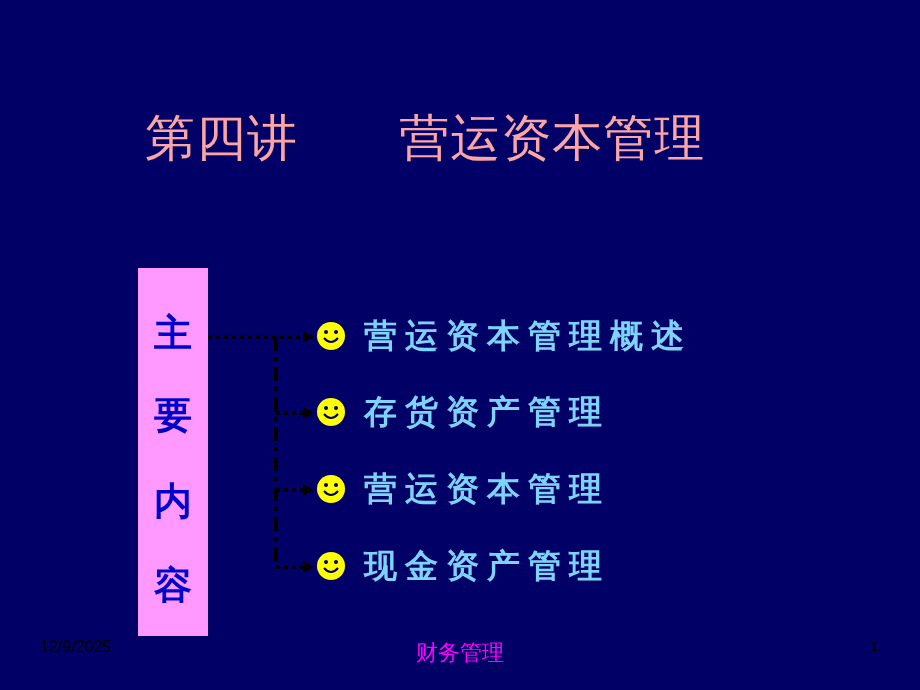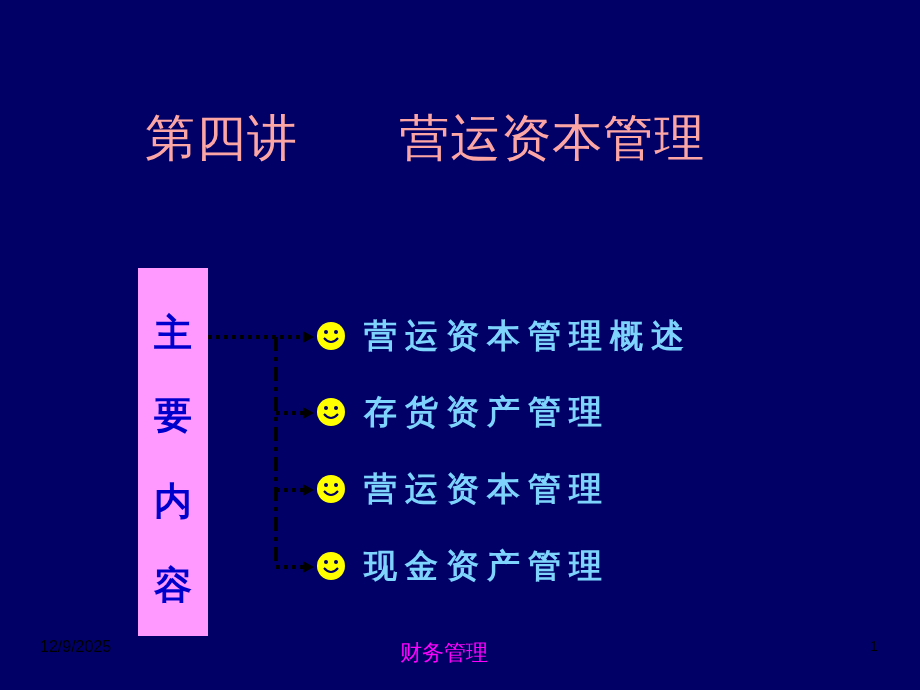--- a/index.html
+++ b/index.html
@@ -5,21 +5,21 @@
   html, body { margin: 0; padding: 0; }
   body { width: 920px; height: 690px; background: #000066; position: relative; overflow: hidden; font-family: "DejaVu Sans", sans-serif; }
   .title { position: absolute; left: 145px; top: 108px; font-size: 50px; color: #fca5a5; white-space: pre; letter-spacing: 1px; line-height: 60px; }
   .side-box { position: absolute; left: 138px; top: 268px; width: 70px; height: 368px; background: #FF99FF; }
   .side-char { position: absolute; left: 0; width: 70px; text-align: center; font-size: 38px; font-weight: bold; color: #0000CC; font-family: "DejaVu Serif", serif; }
   .item { position: absolute; left: 316px; height: 40px; display: flex; align-items: center; }
   .smiley { width: 30px; height: 30px; }
   .item-label { margin-left: 18px; font-size: 33px; font-weight: bold; color: #7dd3fc; letter-spacing: 8px; font-family: "DejaVu Serif", serif; }
   svg.connector { position: absolute; left: 0; top: 0; }
   .footer-date { position: absolute; left: 40px; top: 638px; font-size: 16px; color: #000000; font-family: "Liberation Sans", sans-serif; }
-  .footer-center { position: absolute; left: 400px; top: 638px; width: 120px; text-align: left; font-size: 22px; color: #FF00FF; font-family: Liberation Serif, serif; }
+  .footer-center { position: absolute; left: 400px; top: 638px; width: 120px; text-align: center; font-size: 22px; color: #FF00FF; font-family: Liberation Serif, serif; }
   .footer-page { position: absolute; left: 870px; top: 638px; font-size: 14px; color: #000000; font-family: "Liberation Sans", sans-serif; }
 </style>
 </head>
 <body>
 
 <div class="title">第四讲      营运资本管理</div>
 
 <div class="side-box">
   <div class="side-char" style="top:40px">主</div>
   <div class="side-char" style="top:122px">要</div>

